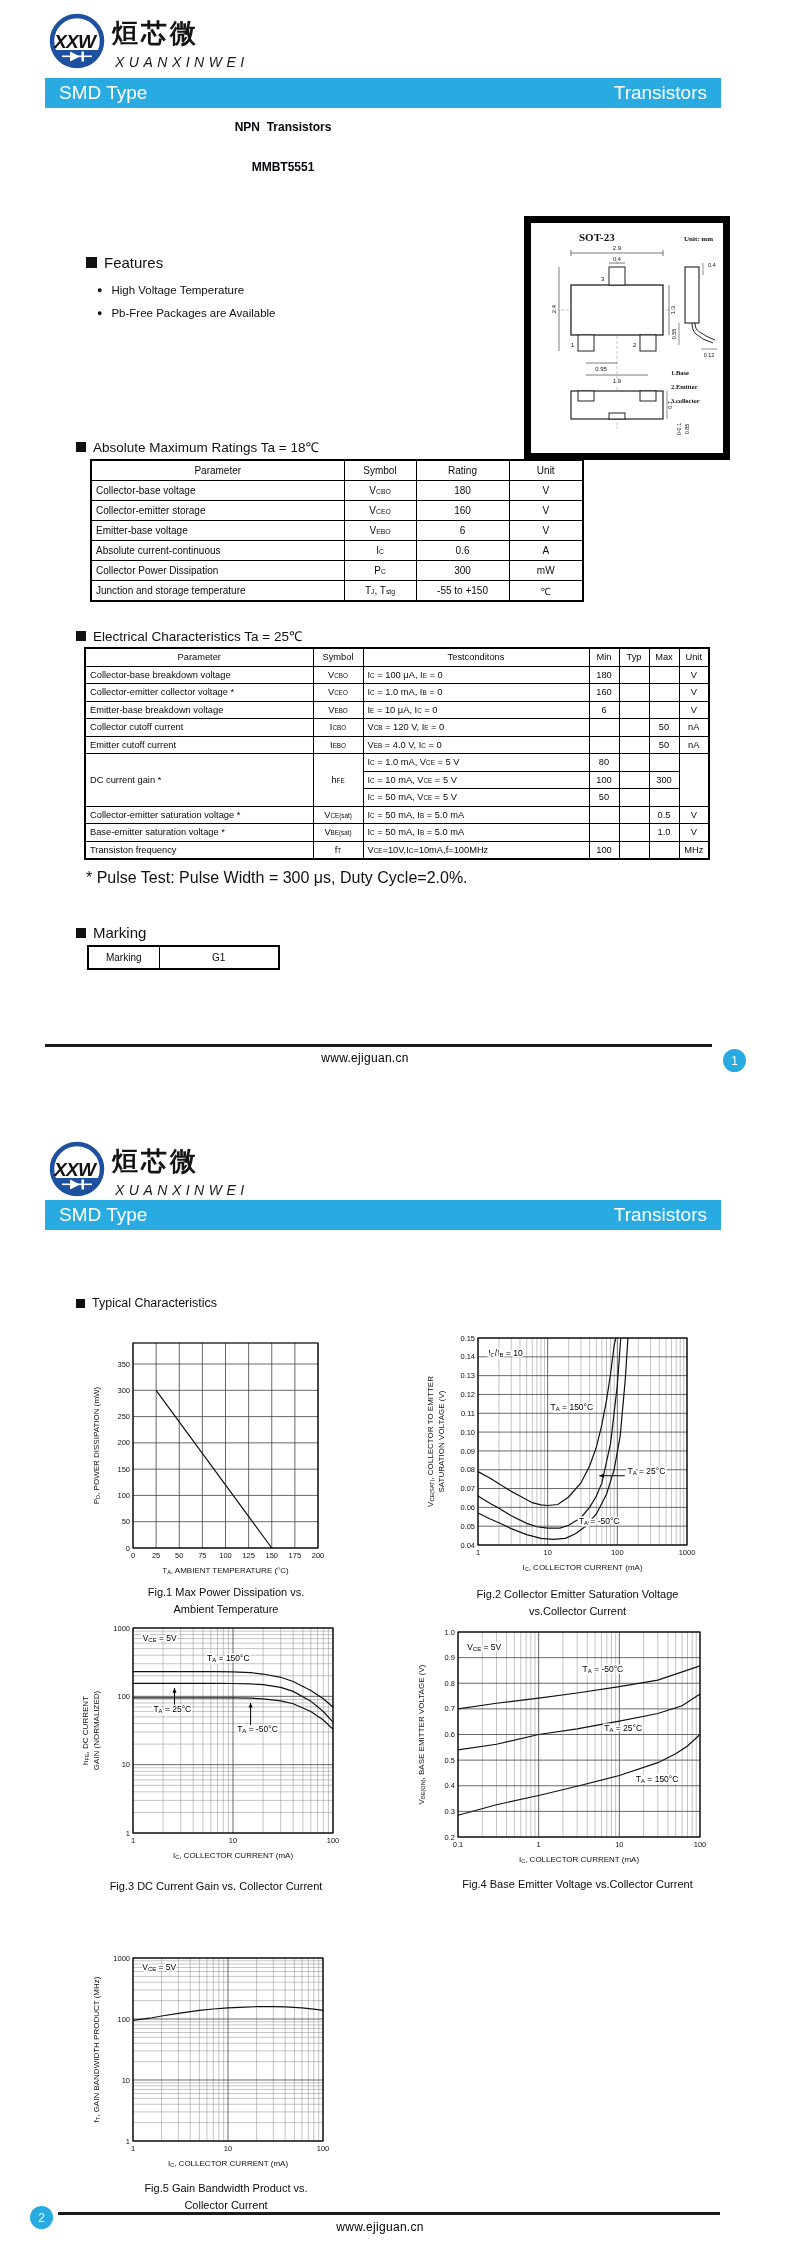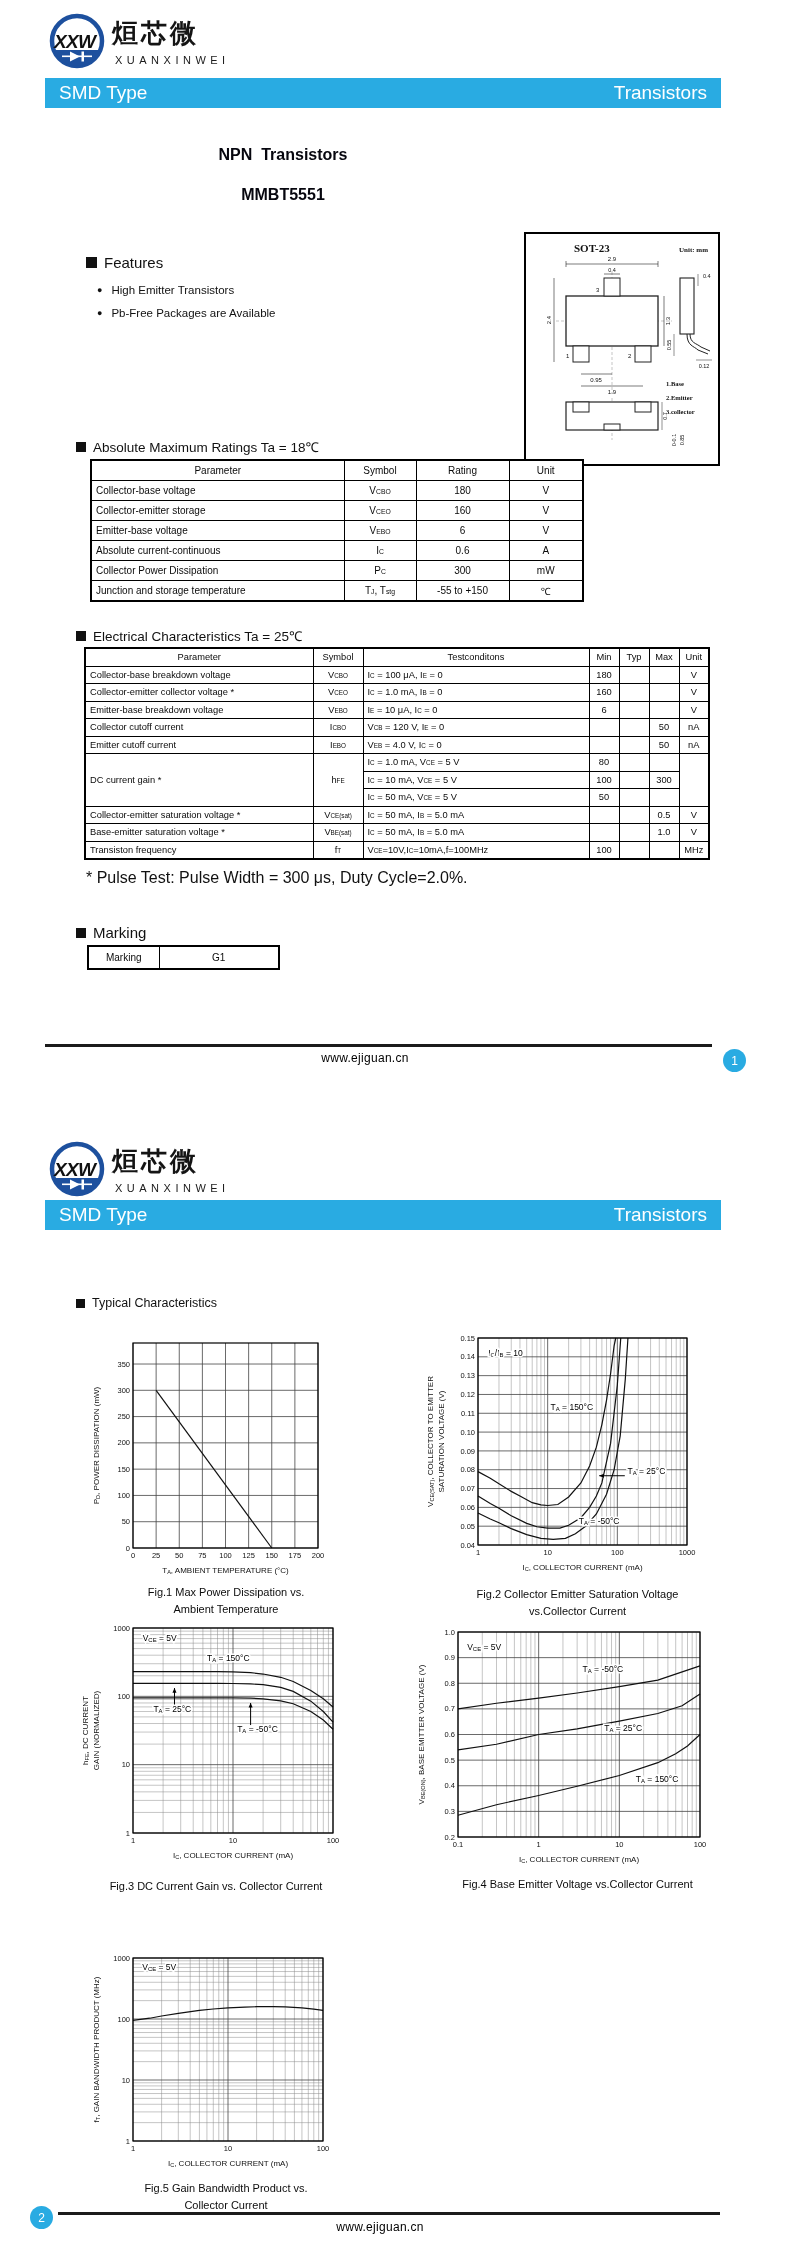--- a/index.html
+++ b/index.html
@@ -2,26 +2,26 @@
 <html><head>
 <meta charset="utf-8">
 <style>
   html,body{margin:0;padding:0;background:#fff;}
   #page{position:relative;width:793px;height:2244px;background:#fff;
         font-family:"Liberation Sans",sans-serif;color:#000;overflow:hidden;}
   .abs{position:absolute;}
   sub{font-size:68%;line-height:0;vertical-align:-18%;}
   
   .cn{font-size:26px;font-weight:bold;letter-spacing:3px;color:#141414;}
-  .en{font-size:11px;letter-spacing:4.5px;color:#1b1b1b;}
+  .en{font-size:14px;letter-spacing:4.5px;color:#1b1b1b;font-style:italic;}
   
   .bar{width:676px;height:30px;background:#29abe2;color:#fff;display:flex;
        justify-content:space-between;align-items:center;padding:0 14px;box-sizing:border-box;
        font-size:19px;}
-  .title{width:566px;text-align:center;font-weight:bold;font-size:16px;white-space:pre;color:#06060e;margin-top:26px;}
+  .title{width:566px;text-align:center;font-weight:bold;font-size:12px;white-space:pre;color:#06060e;}
   
   .sec{display:flex;align-items:center;gap:7px;color:#111;}
   .sq{background:#111;display:inline-block;}
   .sq11{width:11px;height:11px;} .sq10{width:10px;height:10px;} .sq9{width:9px;height:9px;}
   .sec .t15{font-size:15px;} .sec .t13{font-size:13.5px;} .sec .t12{font-size:12.5px;}
   .bullet{display:flex;align-items:center;gap:9px;font-size:11.5px;color:#111;}
   .bullet .dot{font-size:9px;}
   
   table{border-collapse:collapse;border:2px solid #000;background:#fff;table-layout:fixed;}
   td,th{border:1px solid #000;font-weight:normal;text-align:center;color:#0a0a0a;
@@ -33,21 +33,21 @@
   .foot-rule{height:3px;background:#1b1b1b;}
   .url{font-size:12px;text-align:center;color:#000;letter-spacing:.3px;}
   .badge{width:23px;height:23px;border-radius:50%;background:#29abe2;color:#fff;
          font-size:12px;display:flex;align-items:center;justify-content:center;}
   .foot10{font-size:16px;color:#111;}
   .cap{font-size:11px;text-align:center;color:#0d0d0d;}
   
   svg text{font-family:"Liberation Sans",sans-serif;fill:#111;}
   .tick{font-size:7.5px;} .axis{font-size:8px;} 
   .ann{font-size:8.5px;paint-order:stroke;stroke:#fff;stroke-width:3px;fill:#000;}
-  .pkg{border:2px solid #000000;margin-top:16px;}
+  .pkg{border:7px solid #000000;}
   .pkgtext{font-family:"Liberation Serif",serif;font-weight:bold;}
 </style>
 </head>
 <body>
 
 <div id="page">
 
   <svg class="abs" style="left:46px;top:12px" width="70" height="62">
     <circle cx="31" cy="29" r="25" fill="#fff" stroke="#1d509e" stroke-width="4.5"></circle>
     <path d="M 7.7 38 A 25 25 0 0 0 54.3 38 Z" fill="#1d509e"></path>
@@ -123,21 +123,21 @@
       <text x="140" y="180" class="pkgtext" font-size="6.5">3.collector</text>
     </svg>
   </div>
 
   <div class="abs sec" style="left:86px;top:254px">
     <span class="sq sq11"></span>
     <span class="t15">Features</span>
   </div>
   <div class="abs bullet" style="left:97px;top:284px">
     <span class="dot">●</span>
-    <span>High Emitter Transistors</span>
+    <span>High Voltage Temperature</span>
   </div>
   <div class="abs bullet" style="left:97px;top:307px">
     <span class="dot">●</span>
     <span>Pb-Free Packages are Available</span>
   </div>
 
   <div class="abs sec" style="left:76px;top:438px">
     <span class="sq sq10"></span>
     <span class="t13">Absolute Maximum Ratings Ta = 18℃</span>
   </div>

